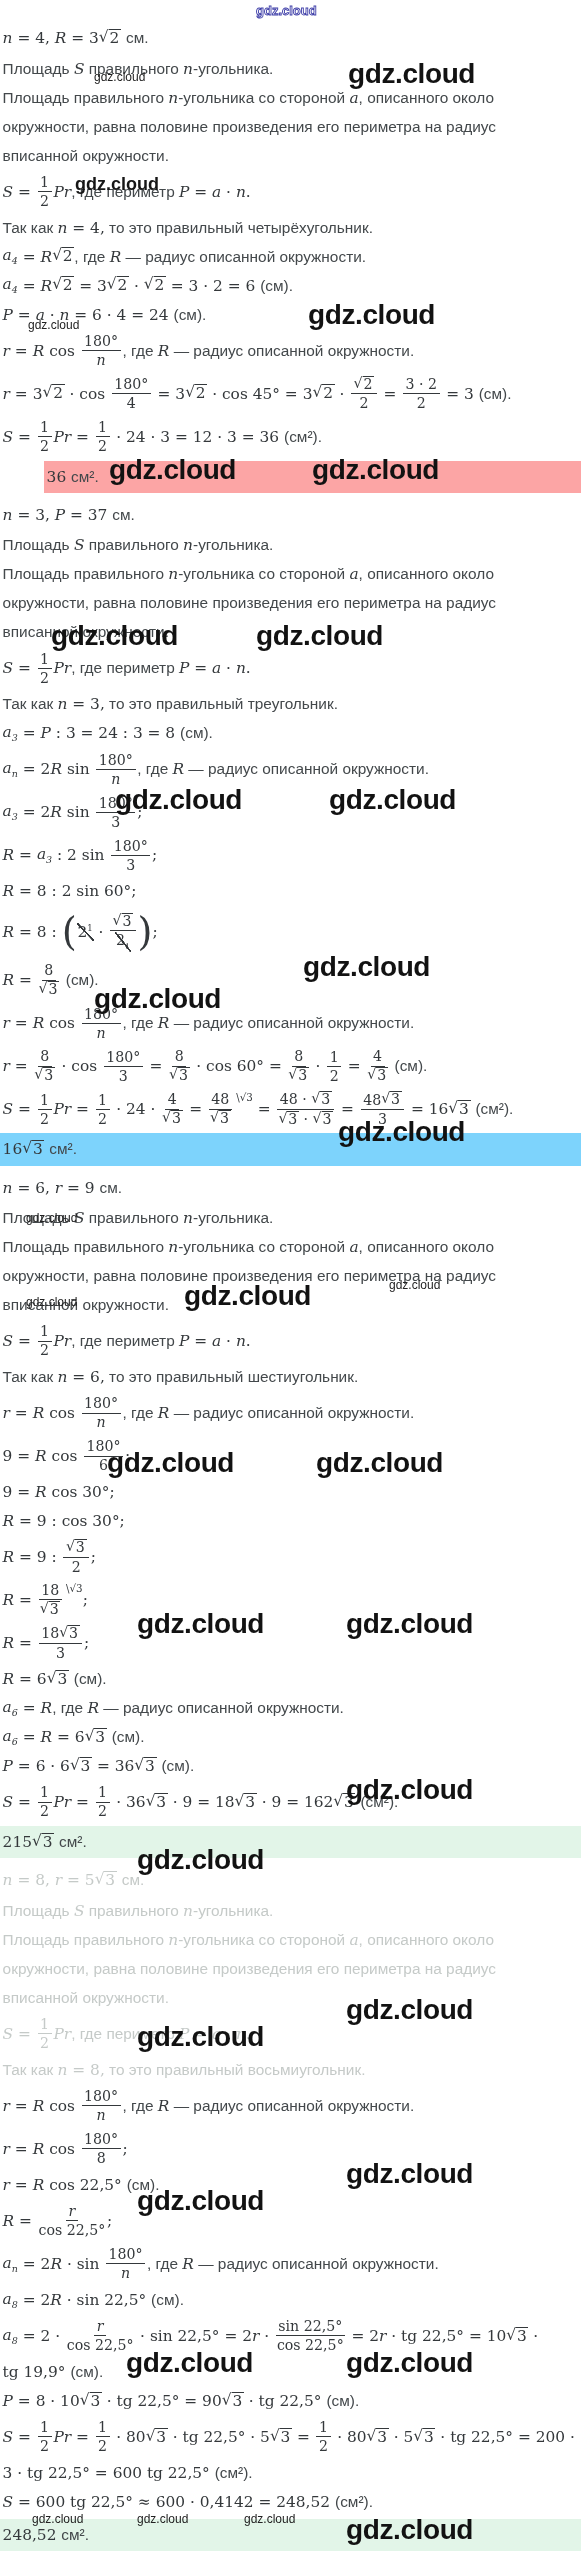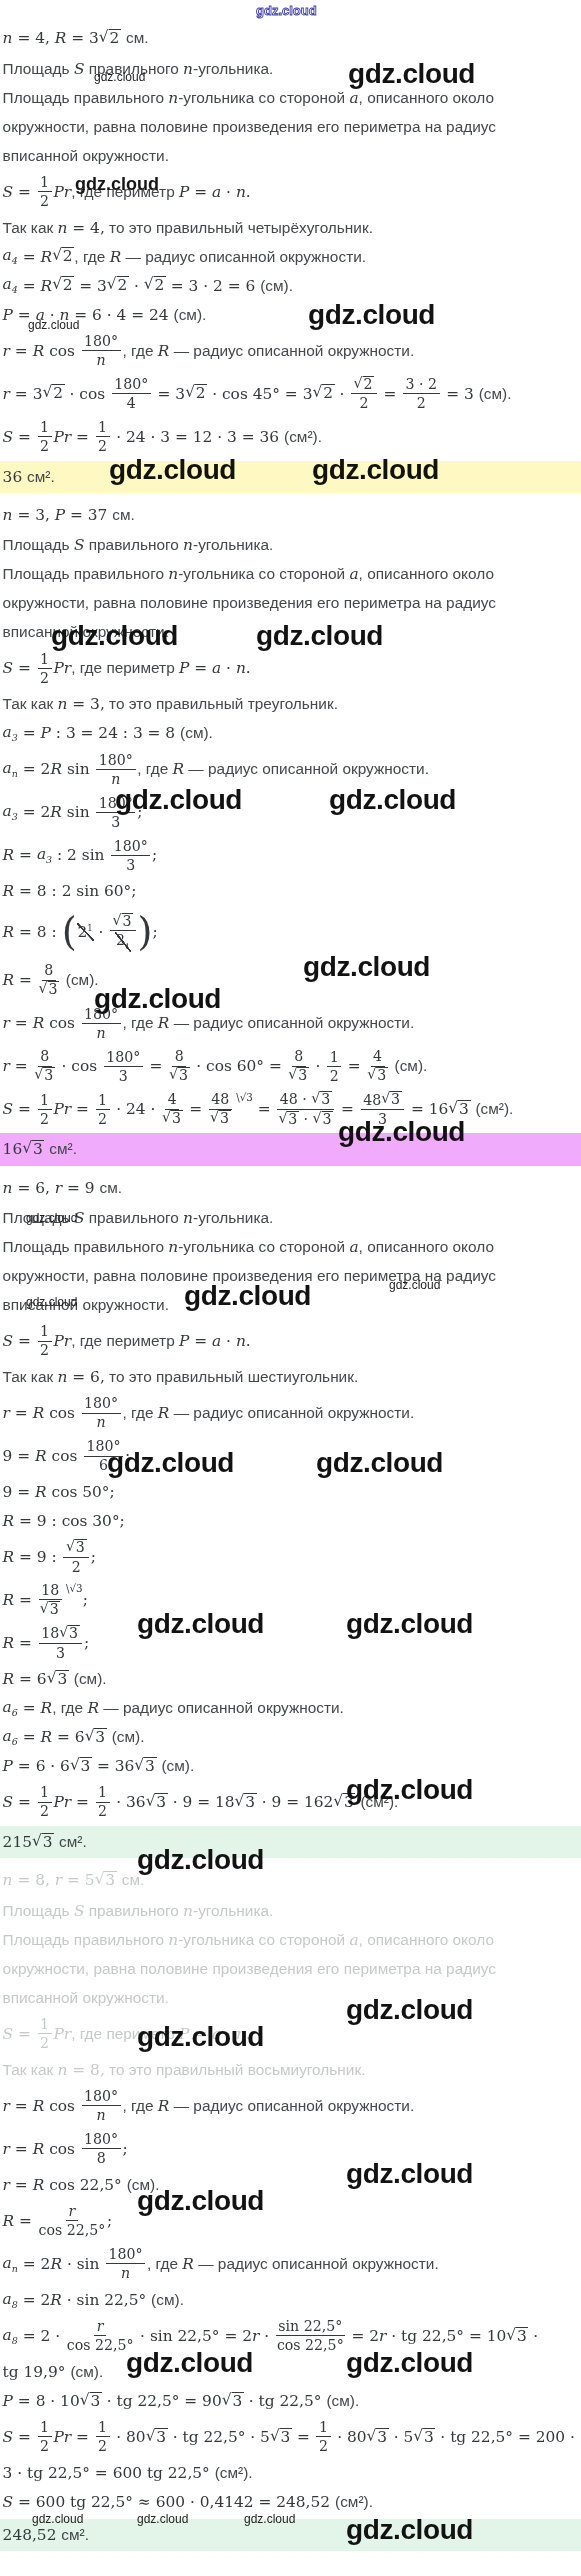--- a/index.html
+++ b/index.html
@@ -49,53 +49,53 @@
       <div class="row"><span class="txt">окружности, равна половине произведения его периметра на радиус</span></div>
       <div class="row"><span class="txt">вписанной окружности.</span></div>
       <div class="row tall"><span class="vi">S</span><span class="m"> = </span><span class="frac"><span class="num"><span class="m">1</span></span><span class="den"><span class="m">2</span></span></span><span class="vi">Pr</span><span class="txt">, где периметр </span><span class="vi">P</span><span class="m"> = </span><span class="vi">a</span><span class="m"> · </span><span class="vi">n</span><span class="m">.</span></div>
       <div class="row"><span class="txt">Так как </span><span class="vi">n</span><span class="m"> = 4,</span><span class="txt"> то это правильный четырёхугольник.</span></div>
       <div class="row"><span class="vi">a<sub class="sb">4</sub></span><span class="m"> = </span><span class="vi">R</span><span class="sqrt"><span class="rad">√</span><span class="rdc"><span class="m">2</span></span></span><span class="txt">, где </span><span class="vi">R</span><span class="txt"> — радиус описанной окружности.</span></div>
       <div class="row"><span class="vi">a<sub class="sb">4</sub></span><span class="m"> = </span><span class="vi">R</span><span class="sqrt"><span class="rad">√</span><span class="rdc"><span class="m">2</span></span></span><span class="m"> = 3</span><span class="sqrt"><span class="rad">√</span><span class="rdc"><span class="m">2</span></span></span><span class="m"> · </span><span class="sqrt"><span class="rad">√</span><span class="rdc"><span class="m">2</span></span></span><span class="m"> = 3 · 2 = 6 </span><span class="txt">(см).</span></div>
       <div class="row"><span class="vi">P</span><span class="m"> = </span><span class="vi">a</span><span class="m"> · </span><span class="vi">n</span><span class="m"> = 6 · 4 = 24 </span><span class="txt">(см).</span></div>
       <div class="row tall"><span class="vi">r</span><span class="m"> = </span><span class="vi">R</span><span class="m"> cos </span><span class="frac"><span class="num"><span class="m">180°</span></span><span class="den"><span class="vi">n</span></span></span><span class="txt">, где </span><span class="vi">R</span><span class="txt"> — радиус описанной окружности.</span></div>
       <div class="row tall"><span class="vi">r</span><span class="m"> = 3</span><span class="sqrt"><span class="rad">√</span><span class="rdc"><span class="m">2</span></span></span><span class="m"> · cos </span><span class="frac"><span class="num"><span class="m">180°</span></span><span class="den"><span class="m">4</span></span></span><span class="m"> = 3</span><span class="sqrt"><span class="rad">√</span><span class="rdc"><span class="m">2</span></span></span><span class="m"> · cos 45° = 3</span><span class="sqrt"><span class="rad">√</span><span class="rdc"><span class="m">2</span></span></span><span class="m"> · </span><span class="frac"><span class="num"><span class="sqrt"><span class="rad">√</span><span class="rdc"><span class="m">2</span></span></span></span><span class="den"><span class="m">2</span></span></span><span class="m"> = </span><span class="frac"><span class="num"><span class="m">3 · 2</span></span><span class="den"><span class="m">2</span></span></span><span class="m"> = 3 </span><span class="txt">(см).</span></div>
       <div class="row tall"><span class="vi">S</span><span class="m"> = </span><span class="frac"><span class="num"><span class="m">1</span></span><span class="den"><span class="m">2</span></span></span><span class="vi">Pr</span><span class="m"> = </span><span class="frac"><span class="num"><span class="m">1</span></span><span class="den"><span class="m">2</span></span></span><span class="m"> · 24 · 3 = 12 · 3 = 36 </span><span class="txt">(см²).</span></div>
-      <div class="bar" style="background: #fef9c3;">
+      <div class="bar" style="background: #fca5a5; margin-left: 44px;">
         <div class="row"><span class="m">36 </span><span class="txt">см².</span></div>
       </div>
       <div class="row prob"><span class="vi">n</span><span class="m"> = 3, </span><span class="vi">P</span><span class="m"> = 37 </span><span class="txt">см.</span></div>
       <div class="row"><span class="txt">Площадь </span><span class="vi">S</span><span class="txt"> правильного </span><span class="vi">n</span><span class="txt">-угольника.</span></div>
       <div class="row"><span class="txt">Площадь правильного </span><span class="vi">n</span><span class="txt">-угольника со стороной </span><span class="vi">a</span><span class="txt">, описанного около</span></div>
       <div class="row"><span class="txt">окружности, равна половине произведения его периметра на радиус</span></div>
       <div class="row"><span class="txt">вписанной окружности.</span></div>
       <div class="row tall"><span class="vi">S</span><span class="m"> = </span><span class="frac"><span class="num"><span class="m">1</span></span><span class="den"><span class="m">2</span></span></span><span class="vi">Pr</span><span class="txt">, где периметр </span><span class="vi">P</span><span class="m"> = </span><span class="vi">a</span><span class="m"> · </span><span class="vi">n</span><span class="m">.</span></div>
       <div class="row"><span class="txt">Так как </span><span class="vi">n</span><span class="m"> = 3,</span><span class="txt"> то это правильный треугольник.</span></div>
       <div class="row"><span class="vi">a<sub class="sb">3</sub></span><span class="m"> = </span><span class="vi">P</span><span class="m"> : 3 = 24 : 3 = 8 </span><span class="txt">(см).</span></div>
       <div class="row tall"><span class="vi">a<sub class="sb">n</sub></span><span class="m"> = 2</span><span class="vi">R</span><span class="m"> sin </span><span class="frac"><span class="num"><span class="m">180°</span></span><span class="den"><span class="vi">n</span></span></span><span class="txt">, где </span><span class="vi">R</span><span class="txt"> — радиус описанной окружности.</span></div>
       <div class="row tall"><span class="vi">a<sub class="sb">3</sub></span><span class="m"> = 2</span><span class="vi">R</span><span class="m"> sin </span><span class="frac"><span class="num"><span class="m">180°</span></span><span class="den"><span class="m">3</span></span></span><span class="m">;</span></div>
       <div class="row tall"><span class="vi">R</span><span class="m"> = </span><span class="vi">a<sub class="sb">3</sub></span><span class="m"> : 2 sin </span><span class="frac"><span class="num"><span class="m">180°</span></span><span class="den"><span class="m">3</span></span></span><span class="m">;</span></div>
       <div class="row"><span class="vi">R</span><span class="m"> = 8 : 2 sin 60°;</span></div>
       <div class="row xt"><span class="vi">R</span><span class="m"> = 8 : </span><span class="bigp">(</span><span class="cancel">2<sup class="cm">1</sup></span><span class="m"> · </span><span class="frac"><span class="num"><span class="sqrt"><span class="rad">√</span><span class="rdc"><span class="m">3</span></span></span></span><span class="den"><span class="cancel">2<sub class="cm">1</sub></span></span></span><span class="bigp">)</span><span class="m">;</span></div>
       <div class="row tall"><span class="vi">R</span><span class="m"> = </span><span class="frac"><span class="num"><span class="m">8</span></span><span class="den"><span class="sqrt"><span class="rad">√</span><span class="rdc"><span class="m">3</span></span></span></span></span><span class="m"> </span><span class="txt">(см).</span></div>
       <div class="row tall"><span class="vi">r</span><span class="m"> = </span><span class="vi">R</span><span class="m"> cos </span><span class="frac"><span class="num"><span class="m">180°</span></span><span class="den"><span class="vi">n</span></span></span><span class="txt">, где </span><span class="vi">R</span><span class="txt"> — радиус описанной окружности.</span></div>
       <div class="row tall"><span class="vi">r</span><span class="m"> = </span><span class="frac"><span class="num"><span class="m">8</span></span><span class="den"><span class="sqrt"><span class="rad">√</span><span class="rdc"><span class="m">3</span></span></span></span></span><span class="m"> · cos </span><span class="frac"><span class="num"><span class="m">180°</span></span><span class="den"><span class="m">3</span></span></span><span class="m"> = </span><span class="frac"><span class="num"><span class="m">8</span></span><span class="den"><span class="sqrt"><span class="rad">√</span><span class="rdc"><span class="m">3</span></span></span></span></span><span class="m"> · cos 60° = </span><span class="frac"><span class="num"><span class="m">8</span></span><span class="den"><span class="sqrt"><span class="rad">√</span><span class="rdc"><span class="m">3</span></span></span></span></span><span class="m"> · </span><span class="frac"><span class="num"><span class="m">1</span></span><span class="den"><span class="m">2</span></span></span><span class="m"> = </span><span class="frac"><span class="num"><span class="m">4</span></span><span class="den"><span class="sqrt"><span class="rad">√</span><span class="rdc"><span class="m">3</span></span></span></span></span><span class="m"> </span><span class="txt">(см).</span></div>
       <div class="row tall"><span class="vi">S</span><span class="m"> = </span><span class="frac"><span class="num"><span class="m">1</span></span><span class="den"><span class="m">2</span></span></span><span class="vi">Pr</span><span class="m"> = </span><span class="frac"><span class="num"><span class="m">1</span></span><span class="den"><span class="m">2</span></span></span><span class="m"> · 24 · </span><span class="frac"><span class="num"><span class="m">4</span></span><span class="den"><span class="sqrt"><span class="rad">√</span><span class="rdc"><span class="m">3</span></span></span></span></span><span class="m"> = </span><span class="frac"><span class="num"><span class="m">48</span></span><span class="den"><span class="sqrt"><span class="rad">√</span><span class="rdc"><span class="m">3</span></span></span></span></span><span class="ann">\√3</span><span class="m"> = </span><span class="frac"><span class="num"><span class="m">48 · </span><span class="sqrt"><span class="rad">√</span><span class="rdc"><span class="m">3</span></span></span></span><span class="den"><span class="sqrt"><span class="rad">√</span><span class="rdc"><span class="m">3</span></span></span><span class="m"> · </span><span class="sqrt"><span class="rad">√</span><span class="rdc"><span class="m">3</span></span></span></span></span><span class="m"> = </span><span class="frac"><span class="num"><span class="m">48</span><span class="sqrt"><span class="rad">√</span><span class="rdc"><span class="m">3</span></span></span></span><span class="den"><span class="m">3</span></span></span><span class="m"> = 16</span><span class="sqrt"><span class="rad">√</span><span class="rdc"><span class="m">3</span></span></span><span class="m"> </span><span class="txt">(см²).</span></div>
-      <div class="bar" style="background: #f0abfc;">
+      <div class="bar" style="background: #7dd3fc;">
         <div class="row"><span class="m">16</span><span class="sqrt"><span class="rad">√</span><span class="rdc"><span class="m">3</span></span></span><span class="m"> </span><span class="txt">см².</span></div>
       </div>
       <div class="row prob"><span class="vi">n</span><span class="m"> = 6, </span><span class="vi">r</span><span class="m"> = 9 </span><span class="txt">см.</span></div>
       <div class="row"><span class="txt">Площадь </span><span class="vi">S</span><span class="txt"> правильного </span><span class="vi">n</span><span class="txt">-угольника.</span></div>
       <div class="row"><span class="txt">Площадь правильного </span><span class="vi">n</span><span class="txt">-угольника со стороной </span><span class="vi">a</span><span class="txt">, описанного около</span></div>
       <div class="row"><span class="txt">окружности, равна половине произведения его периметра на радиус</span></div>
       <div class="row"><span class="txt">вписанной окружности.</span></div>
       <div class="row tall"><span class="vi">S</span><span class="m"> = </span><span class="frac"><span class="num"><span class="m">1</span></span><span class="den"><span class="m">2</span></span></span><span class="vi">Pr</span><span class="txt">, где периметр </span><span class="vi">P</span><span class="m"> = </span><span class="vi">a</span><span class="m"> · </span><span class="vi">n</span><span class="m">.</span></div>
       <div class="row"><span class="txt">Так как </span><span class="vi">n</span><span class="m"> = 6,</span><span class="txt"> то это правильный шестиугольник.</span></div>
       <div class="row tall"><span class="vi">r</span><span class="m"> = </span><span class="vi">R</span><span class="m"> cos </span><span class="frac"><span class="num"><span class="m">180°</span></span><span class="den"><span class="vi">n</span></span></span><span class="txt">, где </span><span class="vi">R</span><span class="txt"> — радиус описанной окружности.</span></div>
       <div class="row tall"><span class="m">9 = </span><span class="vi">R</span><span class="m"> cos </span><span class="frac"><span class="num"><span class="m">180°</span></span><span class="den"><span class="m">6</span></span></span><span class="m">;</span></div>
-      <div class="row"><span class="m">9 = </span><span class="vi">R</span><span class="m"> cos 50°;</span></div>
+      <div class="row"><span class="m">9 = </span><span class="vi">R</span><span class="m"> cos 30°;</span></div>
       <div class="row"><span class="vi">R</span><span class="m"> = 9 : cos 30°;</span></div>
       <div class="row tall"><span class="vi">R</span><span class="m"> = 9 : </span><span class="frac"><span class="num"><span class="sqrt"><span class="rad">√</span><span class="rdc"><span class="m">3</span></span></span></span><span class="den"><span class="m">2</span></span></span><span class="m">;</span></div>
       <div class="row tall"><span class="vi">R</span><span class="m"> = </span><span class="frac"><span class="num"><span class="m">18</span></span><span class="den"><span class="sqrt"><span class="rad">√</span><span class="rdc"><span class="m">3</span></span></span></span></span><span class="ann">\√3</span><span class="m">;</span></div>
       <div class="row tall"><span class="vi">R</span><span class="m"> = </span><span class="frac"><span class="num"><span class="m">18</span><span class="sqrt"><span class="rad">√</span><span class="rdc"><span class="m">3</span></span></span></span><span class="den"><span class="m">3</span></span></span><span class="m">;</span></div>
       <div class="row"><span class="vi">R</span><span class="m"> = 6</span><span class="sqrt"><span class="rad">√</span><span class="rdc"><span class="m">3</span></span></span><span class="m"> </span><span class="txt">(см).</span></div>
       <div class="row"><span class="vi">a<sub class="sb">6</sub></span><span class="m"> = </span><span class="vi">R</span><span class="txt">, где </span><span class="vi">R</span><span class="txt"> — радиус описанной окружности.</span></div>
       <div class="row"><span class="vi">a<sub class="sb">6</sub></span><span class="m"> = </span><span class="vi">R</span><span class="m"> = 6</span><span class="sqrt"><span class="rad">√</span><span class="rdc"><span class="m">3</span></span></span><span class="m"> </span><span class="txt">(см).</span></div>
       <div class="row"><span class="vi">P</span><span class="m"> = 6 · 6</span><span class="sqrt"><span class="rad">√</span><span class="rdc"><span class="m">3</span></span></span><span class="m"> = 36</span><span class="sqrt"><span class="rad">√</span><span class="rdc"><span class="m">3</span></span></span><span class="m"> </span><span class="txt">(см).</span></div>
       <div class="row tall"><span class="vi">S</span><span class="m"> = </span><span class="frac"><span class="num"><span class="m">1</span></span><span class="den"><span class="m">2</span></span></span><span class="vi">Pr</span><span class="m"> = </span><span class="frac"><span class="num"><span class="m">1</span></span><span class="den"><span class="m">2</span></span></span><span class="m"> · 36</span><span class="sqrt"><span class="rad">√</span><span class="rdc"><span class="m">3</span></span></span><span class="m"> · 9 = 18</span><span class="sqrt"><span class="rad">√</span><span class="rdc"><span class="m">3</span></span></span><span class="m"> · 9 = 162</span><span class="sqrt"><span class="rad">√</span><span class="rdc"><span class="m">3</span></span></span><span class="m"> </span><span class="txt">(см²).</span></div>
       <div class="bar" style="background: rgb(226, 245, 232);">

